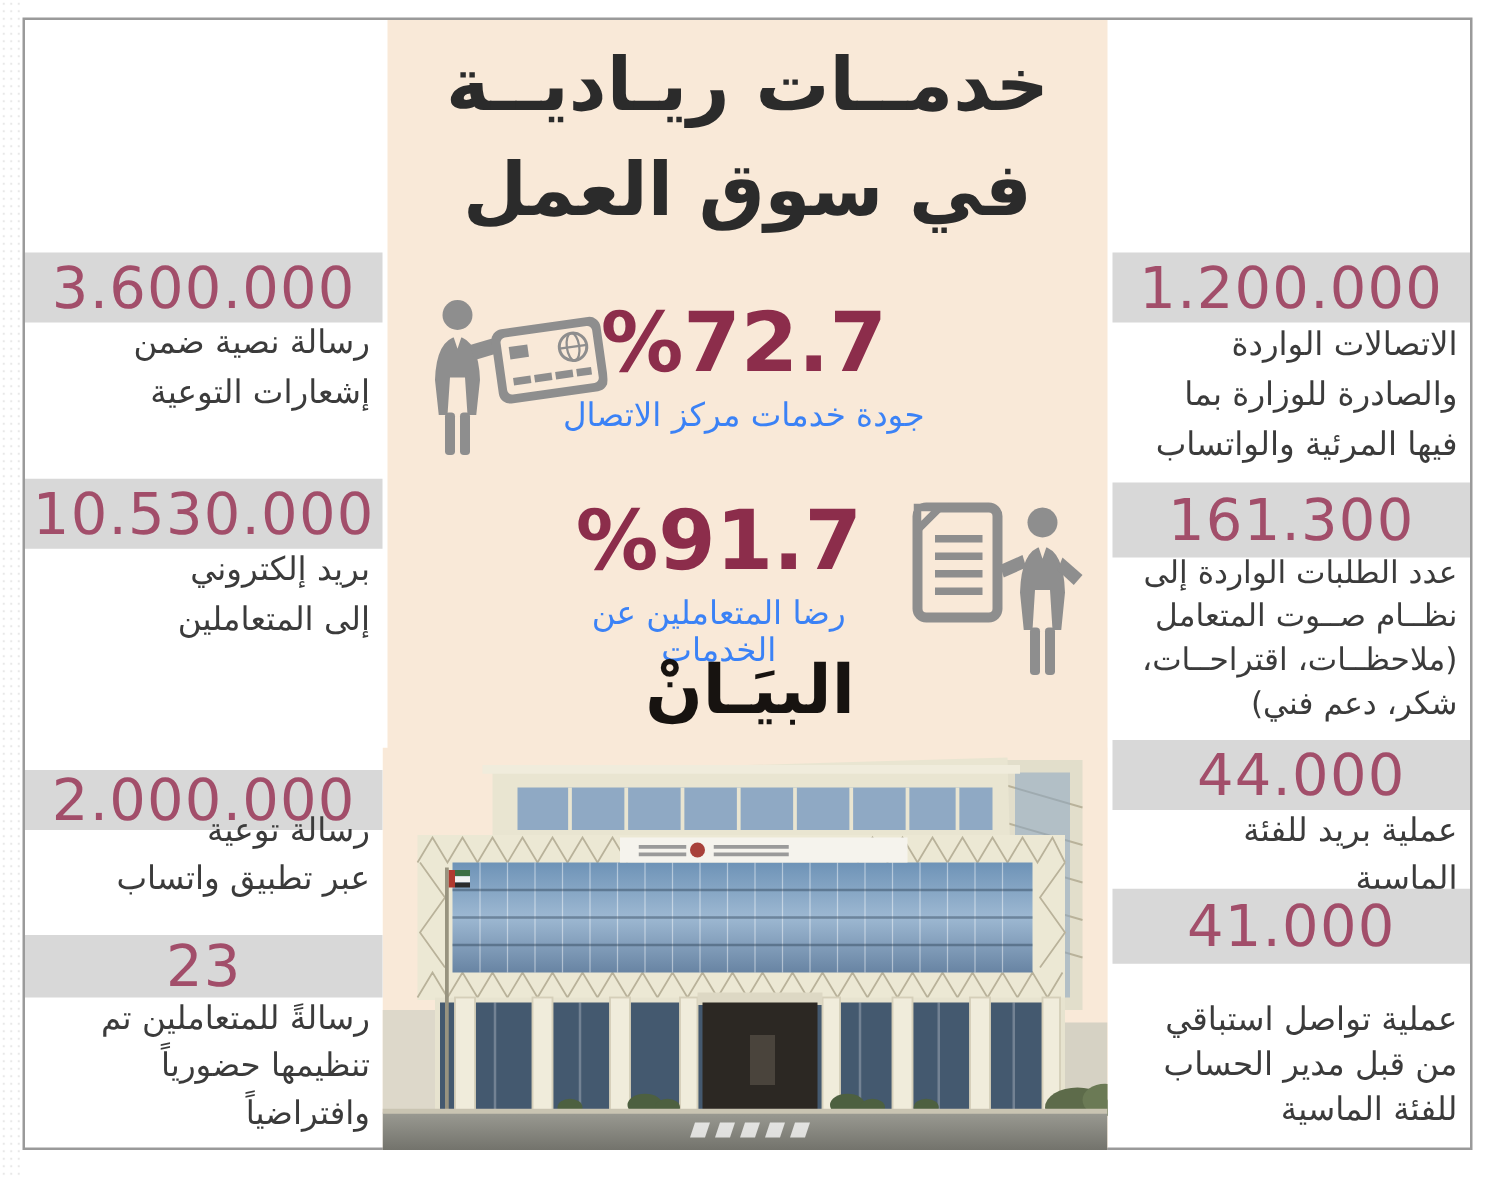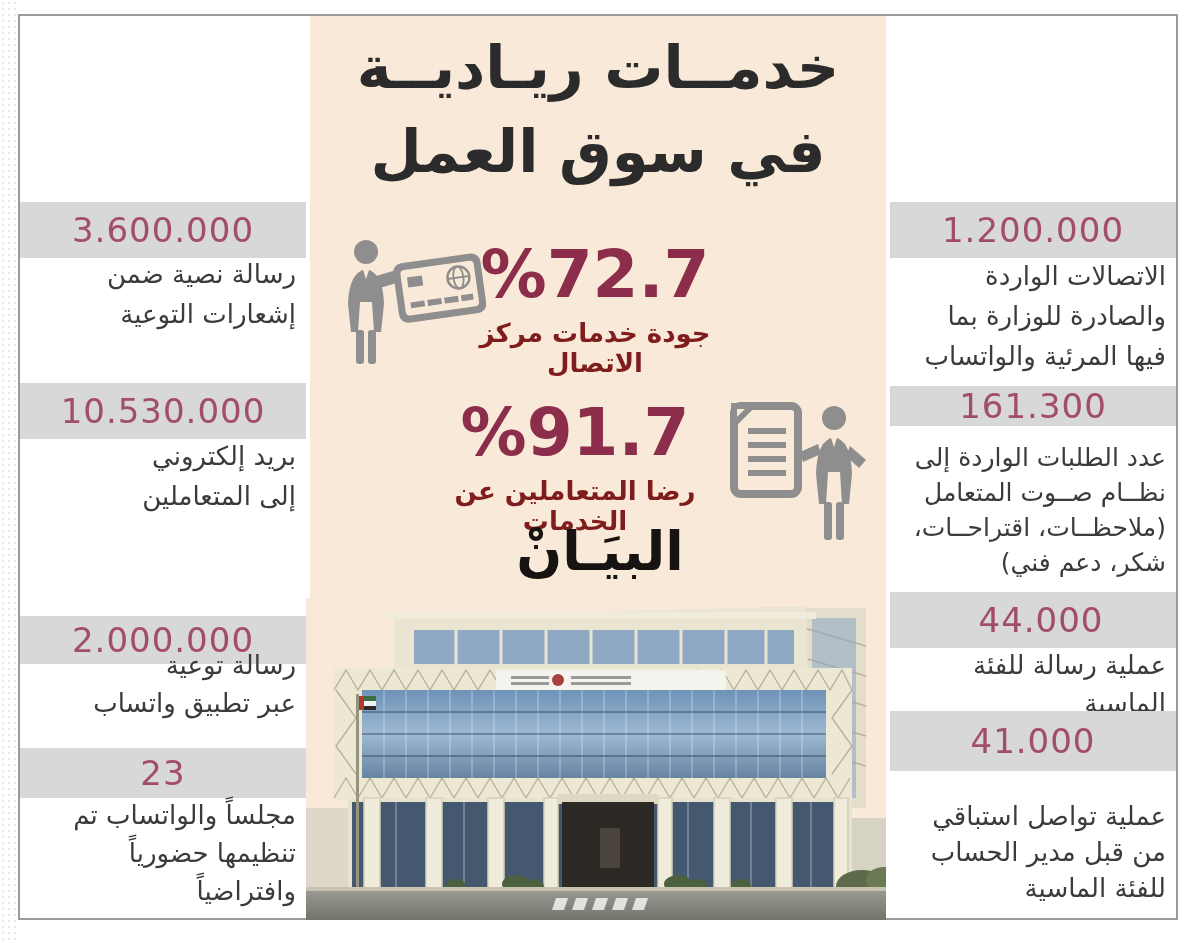--- a/index.html
+++ b/index.html
@@ -16,33 +16,33 @@
 
   .center-panel { position:absolute; left:310px; top:16px; width:576px; height:902px;
     background:#f9e9d8; }
 
   .title { position:absolute; left:330px; top:26px; width:536px; text-align:center;
     direction:rtl; color:#2b2b2b; font-weight:bold; font-size:59px; line-height:84px;
     letter-spacing:-1px; }
 
   .cstat { position:absolute; text-align:center; }
   .cstat .pct { font-size:66px; font-weight:bold; color:#8c2d4b; line-height:70px; direction:ltr; }
-  .cstat .clabel { font-size:26px; font-weight:bold; color:#7f1d1d; margin-top:8px; direction:rtl; }
+  .cstat .clabel { font-size:26px; font-weight:normal; color:#3b82f6; margin-top:8px; direction:rtl; }
 
   .cicon { position:absolute; }
 
   .brand-logo { position:absolute; left:360px; top:520px; width:480px; text-align:center;
     direction:rtl; font-size:54px; font-weight:bold; color:#171310; letter-spacing:1px; }
 
   .photo { position:absolute; left:306px; top:598px; width:580px; height:322px; }
 
   .col { position:absolute; }
   .stat-bar { position:absolute; background:#d8d8d8; width:100%;
     display:flex; align-items:center; justify-content:center; }
-  .stat-num { font-size:34px; color:#a24e6a; letter-spacing:1px; direction:ltr; }
+  .stat-num { font-size:46px; color:#a24e6a; letter-spacing:1px; direction:ltr; }
   .stat-desc { position:absolute; width:100%; direction:rtl; text-align:right;
     padding-right:10px; color:#3b3b3b; font-size:26px; }
   .stat-desc div { white-space:nowrap; }
   .lh40 div { line-height:40px; }
   .lh38 div { line-height:38px; }
   .lh36 div { line-height:36px; }
   .lh35 div { line-height:35px; }
 </style>
 </head>
 <body>
@@ -276,51 +276,51 @@
     </div>
     <div class="stat-desc lh38" style="top:646px;">
       <div>رسالة توعية</div>
       <div>عبر تطبيق واتساب</div>
     </div>
 
     <div class="stat-bar" style="top:748px; height:50px;">
       <span class="stat-num">23</span>
     </div>
     <div class="stat-desc lh38" style="top:796px;">
-      <div>مجلساً والواتساب تم</div>
+      <div>رسالةً للمتعاملين تم</div>
       <div>تنظيمها حضورياً</div>
       <div>وافتراضياً</div>
     </div>
   </div>
 
   <div class="col" style="left:890px; top:0; width:286px; height:920px;">
     <div class="stat-bar" style="top:202px; height:56px;">
       <span class="stat-num">1.200.000</span>
     </div>
     <div class="stat-desc lh40" style="top:256px;text-align:right;">
       <div>الاتصالات الواردة</div>
       <div>والصادرة للوزارة بما</div>
       <div>فيها المرئية والواتساب</div>
     </div>
 
-    <div class="stat-bar" style="top:386px; height:40px;">
+    <div class="stat-bar" style="top:386px; height:60px;">
       <span class="stat-num">161.300</span>
     </div>
     <div class="stat-desc lh35" style="top:440px; font-size:25px;">
       <div>عدد الطلبات الواردة إلى</div>
       <div>نظــام صــوت المتعامل</div>
       <div>(ملاحظــات، اقتراحــات،</div>
       <div>شكر، دعم فني)</div>
     </div>
 
     <div class="stat-bar" style="top:592px; height:56px;padding-left:16px;">
       <span class="stat-num">44.000</span>
     </div>
     <div class="stat-desc lh38" style="top:646px;">
-      <div>عملية رسالة للفئة</div>
+      <div>عملية بريد للفئة</div>
       <div>الماسية</div>
     </div>
 
     <div class="stat-bar" style="top:711px; height:60px;">
       <span class="stat-num">41.000</span>
     </div>
     <div class="stat-desc lh36" style="top:798px;">
       <div>عملية تواصل استباقي</div>
       <div>من قبل مدير الحساب</div>
       <div>للفئة الماسية</div>

